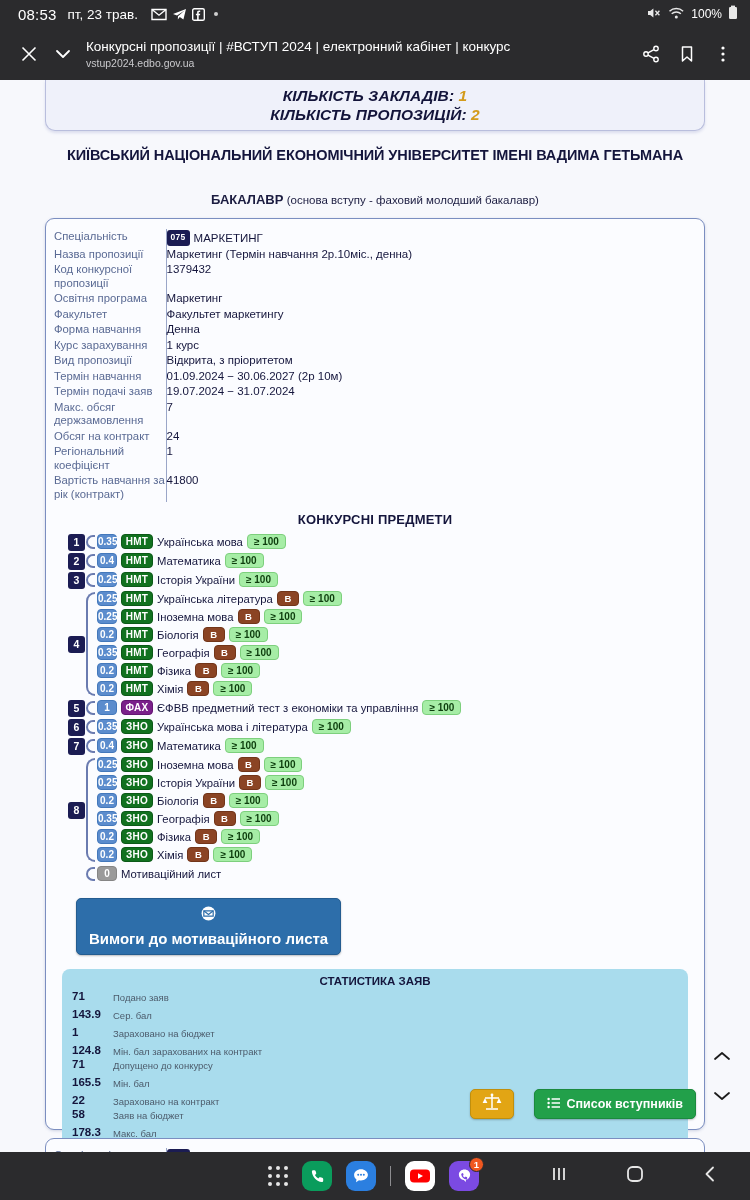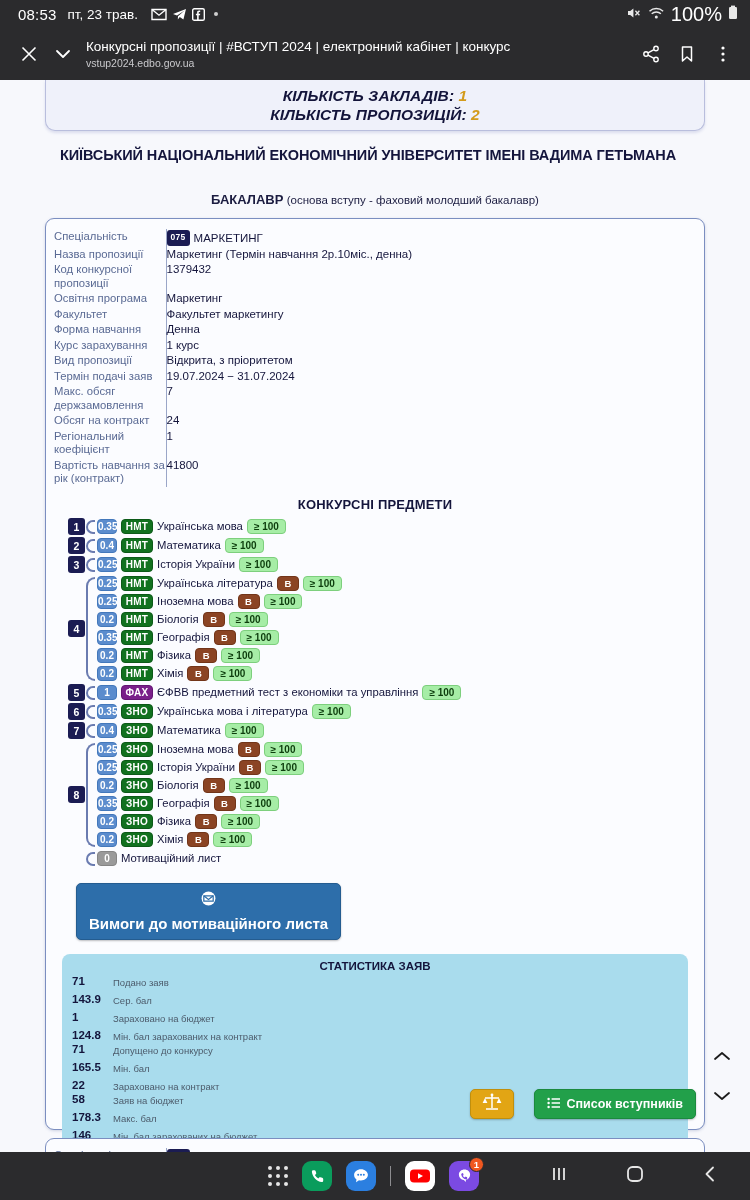--- a/index.html
+++ b/index.html
@@ -16,21 +16,21 @@
     height: 28px; background: #2b2b2d; color: #ffffff;
     display: flex; align-items: center; padding: 0 12px 0 18px;
     font-size: 14px; position: relative;
   }
   .sb-time { font-size: 15px; letter-spacing: .2px; }
   .sb-date { font-size: 13.5px; margin-left: 11px; }
   .sb-appicons { display: flex; align-items: center; gap: 5px; margin-left: 13px; }
   .sb-appicons svg { display: block; }
   .sb-dot { width: 4px; height: 4px; border-radius: 50%; background: #cfcfcf; margin-left: 4px; }
   .sb-right { margin-left: auto; display: flex; align-items: center; gap: 6px; }
-  .sb-batt-text { font-size: 20px; }
+  .sb-batt-text { font-size: 12px; }
 
   
   .chrome {
     height: 52px; background: #2b2b2d; color: #ffffff;
     display: flex; align-items: center; padding: 0 10px 0 12px;
   }
   .chrome-btn {
     width: 34px; height: 34px; display: flex; align-items: center; justify-content: center;
     flex: none;
   }
@@ -58,21 +58,21 @@
     box-shadow: 0 2px 3px rgba(90,100,170,.18);
     display: flex; flex-direction: column; align-items: center; justify-content: center;
     gap: 1px;
     font-style: italic;
   }
   .counts-line { font-size: 15.5px; font-weight: bold; color: #13143a; letter-spacing: .1px; }
   .counts-num { color: #d39b1b; }
 
   .uni-name {
     position: absolute; left: 60px; right: 60px; top: 66px;
-    text-align: left; font-size: 14.5px; font-weight: bold; color: #14153c;
+    text-align: center; font-size: 14.5px; font-weight: bold; color: #14153c;
     line-height: 18px; letter-spacing: -.1px;
   }
   .degree {
     position: absolute; left: 60px; right: 60px; top: 112px;
     text-align: center; font-size: 12px; color: #1b1c40;
   }
   .degree b { font-size: 13px; }
   .degree span { font-weight: normal; font-size: 11.5px; }
 
   
@@ -359,20 +359,24 @@
             <td class="k">Форма навчання</td>
             <td class="v">Денна</td>
           </tr>
           <tr>
             <td class="k">Курс зарахування</td>
             <td class="v">1 курс</td>
           </tr>
           <tr>
             <td class="k">Вид пропозиції</td>
             <td class="v">Відкрита, з пріоритетом</td>
+          </tr>
+          <tr>
+            <td class="k">Термін навчання</td>
+            <td class="v">01.09.2024 − 30.06.2027 (2р 10м)</td>
           </tr>
           <tr>
             <td class="k">Термін подачі заяв</td>
             <td class="v">19.07.2024 − 31.07.2024</td>
           </tr>
           <tr>
             <td class="k">Макс. обсяг держзамовлення</td>
             <td class="v">7</td>
           </tr>
           <tr>

